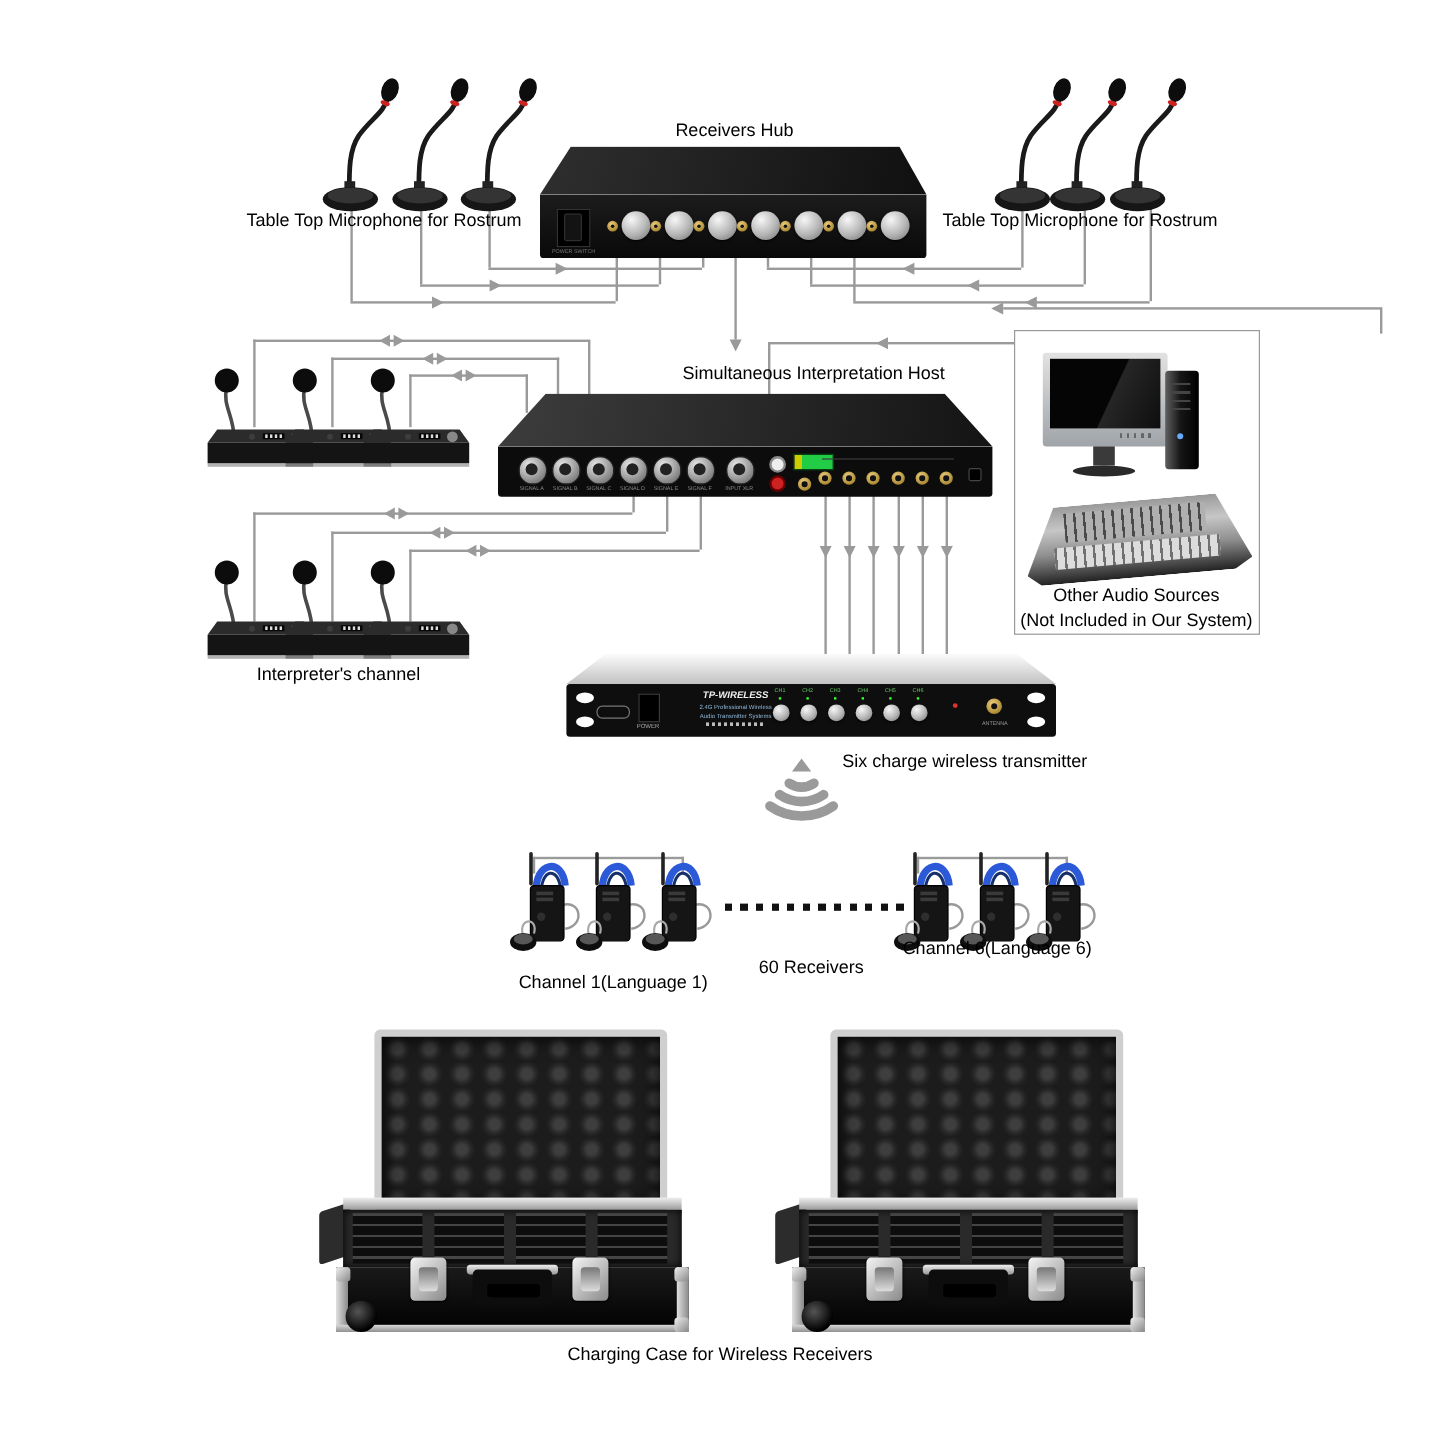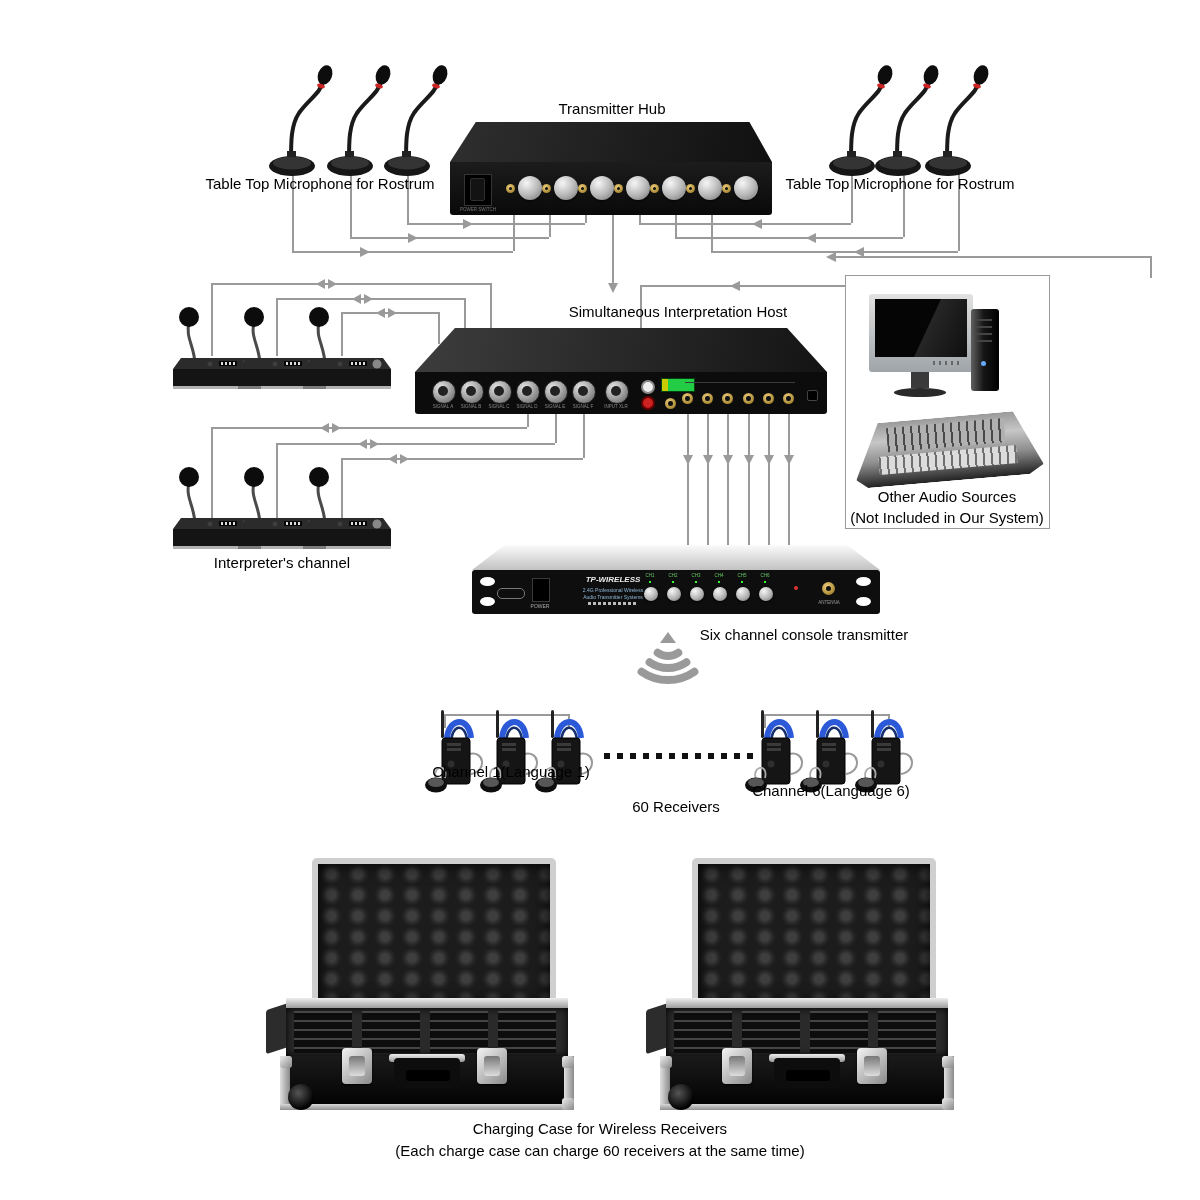--- a/index.html
+++ b/index.html
@@ -188,21 +188,21 @@
     <div class="ln" style="left:768px;top:400px;width:2px;height:153px"></div>
     <div class="ln" style="left:788px;top:400px;width:2px;height:153px"></div>
     <div class="ar d" style="left:683px;top:455px"></div>
     <div class="ar d" style="left:703px;top:455px"></div>
     <div class="ar d" style="left:723px;top:455px"></div>
     <div class="ar d" style="left:744px;top:455px"></div>
     <div class="ar d" style="left:764px;top:455px"></div>
     <div class="ar d" style="left:784px;top:455px"></div>
   </div>
 
-  <div class="lbl" style="left:612px;top:100px">Transmitter Hub</div>
+  <div class="lbl" style="left:612px;top:100px">Receivers Hub</div>
 
   <svg class="dev" style="left:268px;top:63px" width="70" height="115">
       <use href="#mic"></use>
     </svg>
   <svg class="dev" style="left:326px;top:63px" width="70" height="115">
       <use href="#mic"></use>
     </svg>
   <svg class="dev" style="left:383px;top:63px" width="70" height="115">
       <use href="#mic"></use>
     </svg>
@@ -347,21 +347,21 @@
         <div class="knob" style="left:48px;top:14px;width:14px;height:14px"></div>
         <div class="knob" style="left:71px;top:14px;width:14px;height:14px"></div>
         <div class="knob" style="left:94px;top:14px;width:14px;height:14px"></div>
         <div class="knob" style="left:117px;top:14px;width:14px;height:14px"></div>
       </div>
       <div style="position:absolute;left:322px;top:16px;width:4px;height:4px;border-radius:50%;background:#d33"></div>
       <div class="jack" style="left:350px;top:12px;width:13px;height:13px"></div>
       <div class="tiny" style="left:357px;top:30px;color:#999">ANTENNA</div>
     </div>
   </div>
-  <div class="lbl" style="left:804px;top:626px">Six channel console transmitter</div>
+  <div class="lbl" style="left:804px;top:626px">Six charge wireless transmitter</div>
 
   <svg class="dev" style="left:628px;top:630px" width="80" height="72" viewBox="0 0 80 72">
     <polygon points="40,2 32,13 48,13" fill="#9a9a9a"></polygon>
     <path d="M29.7,24.7 A18,18 0 0 0 50.3,24.7" fill="none" stroke="#9a9a9a" stroke-width="8" stroke-linecap="round" transform="translate(0,-2)"></path>
     <path d="M21.6,36.2 A32,32 0 0 0 58.4,36.2" fill="none" stroke="#9a9a9a" stroke-width="8" stroke-linecap="round" transform="translate(0,-4)"></path>
     <path d="M13.6,47.7 A46,46 0 0 0 66.4,47.7" fill="none" stroke="#9a9a9a" stroke-width="8" stroke-linecap="round" transform="translate(0,-6)"></path>
   </svg>
 
   <div>
     <div class="ln" style="left:444px;top:714px;width:126px;height:2px"></div>
@@ -386,21 +386,21 @@
     </svg>
   <svg class="dev" style="left:800px;top:710px" width="70" height="85">
       <use href="#rcv"></use>
     </svg>
   <svg class="dev" style="left:855px;top:710px" width="70" height="85">
       <use href="#rcv"></use>
     </svg>
 
   <div style="position:absolute;left:604px;top:753px;width:156px;height:6px;background:repeating-linear-gradient(90deg,#111 0 6px,transparent 6px 13px)"></div>
   <div class="lbl" style="left:676px;top:798px">60 Receivers</div>
-  <div class="lbl" style="left:511px;top:763px">Channel 1(Language 1)</div>
+  <div class="lbl" style="left:511px;top:810px">Channel 1(Language 1)</div>
   <div class="lbl" style="left:831px;top:782px">Channel 6(Language 6)</div>
 
   <div class="case" style="left:272px;top:858px">
     <div class="trolley"></div>
     <div class="lid"></div>
     <div class="hinge"></div>
     <div class="tray">
       <div class="slotcol" style="left:8px"></div>
       <div class="slotcol" style="left:76px"></div>
       <div class="slotcol" style="left:144px"></div>
@@ -440,15 +440,14 @@
     <div class="handlebar"></div>
     <div class="handle"></div>
     <div class="handlehole"></div>
     <div class="corner" style="left:8px;top:198px"></div>
     <div class="corner" style="left:290px;top:198px"></div>
     <div class="corner" style="left:290px;top:240px"></div>
     <div class="wheel"></div>
   </div>
 
   <div class="lbl" style="left:600px;top:1120px">Charging Case for Wireless Receivers</div>
-  <div class="lbl" style="left:600px;top:1142px">(Each charge case can charge 60 receivers at the same time)</div>
 
 </div>
 
 </body></html>

